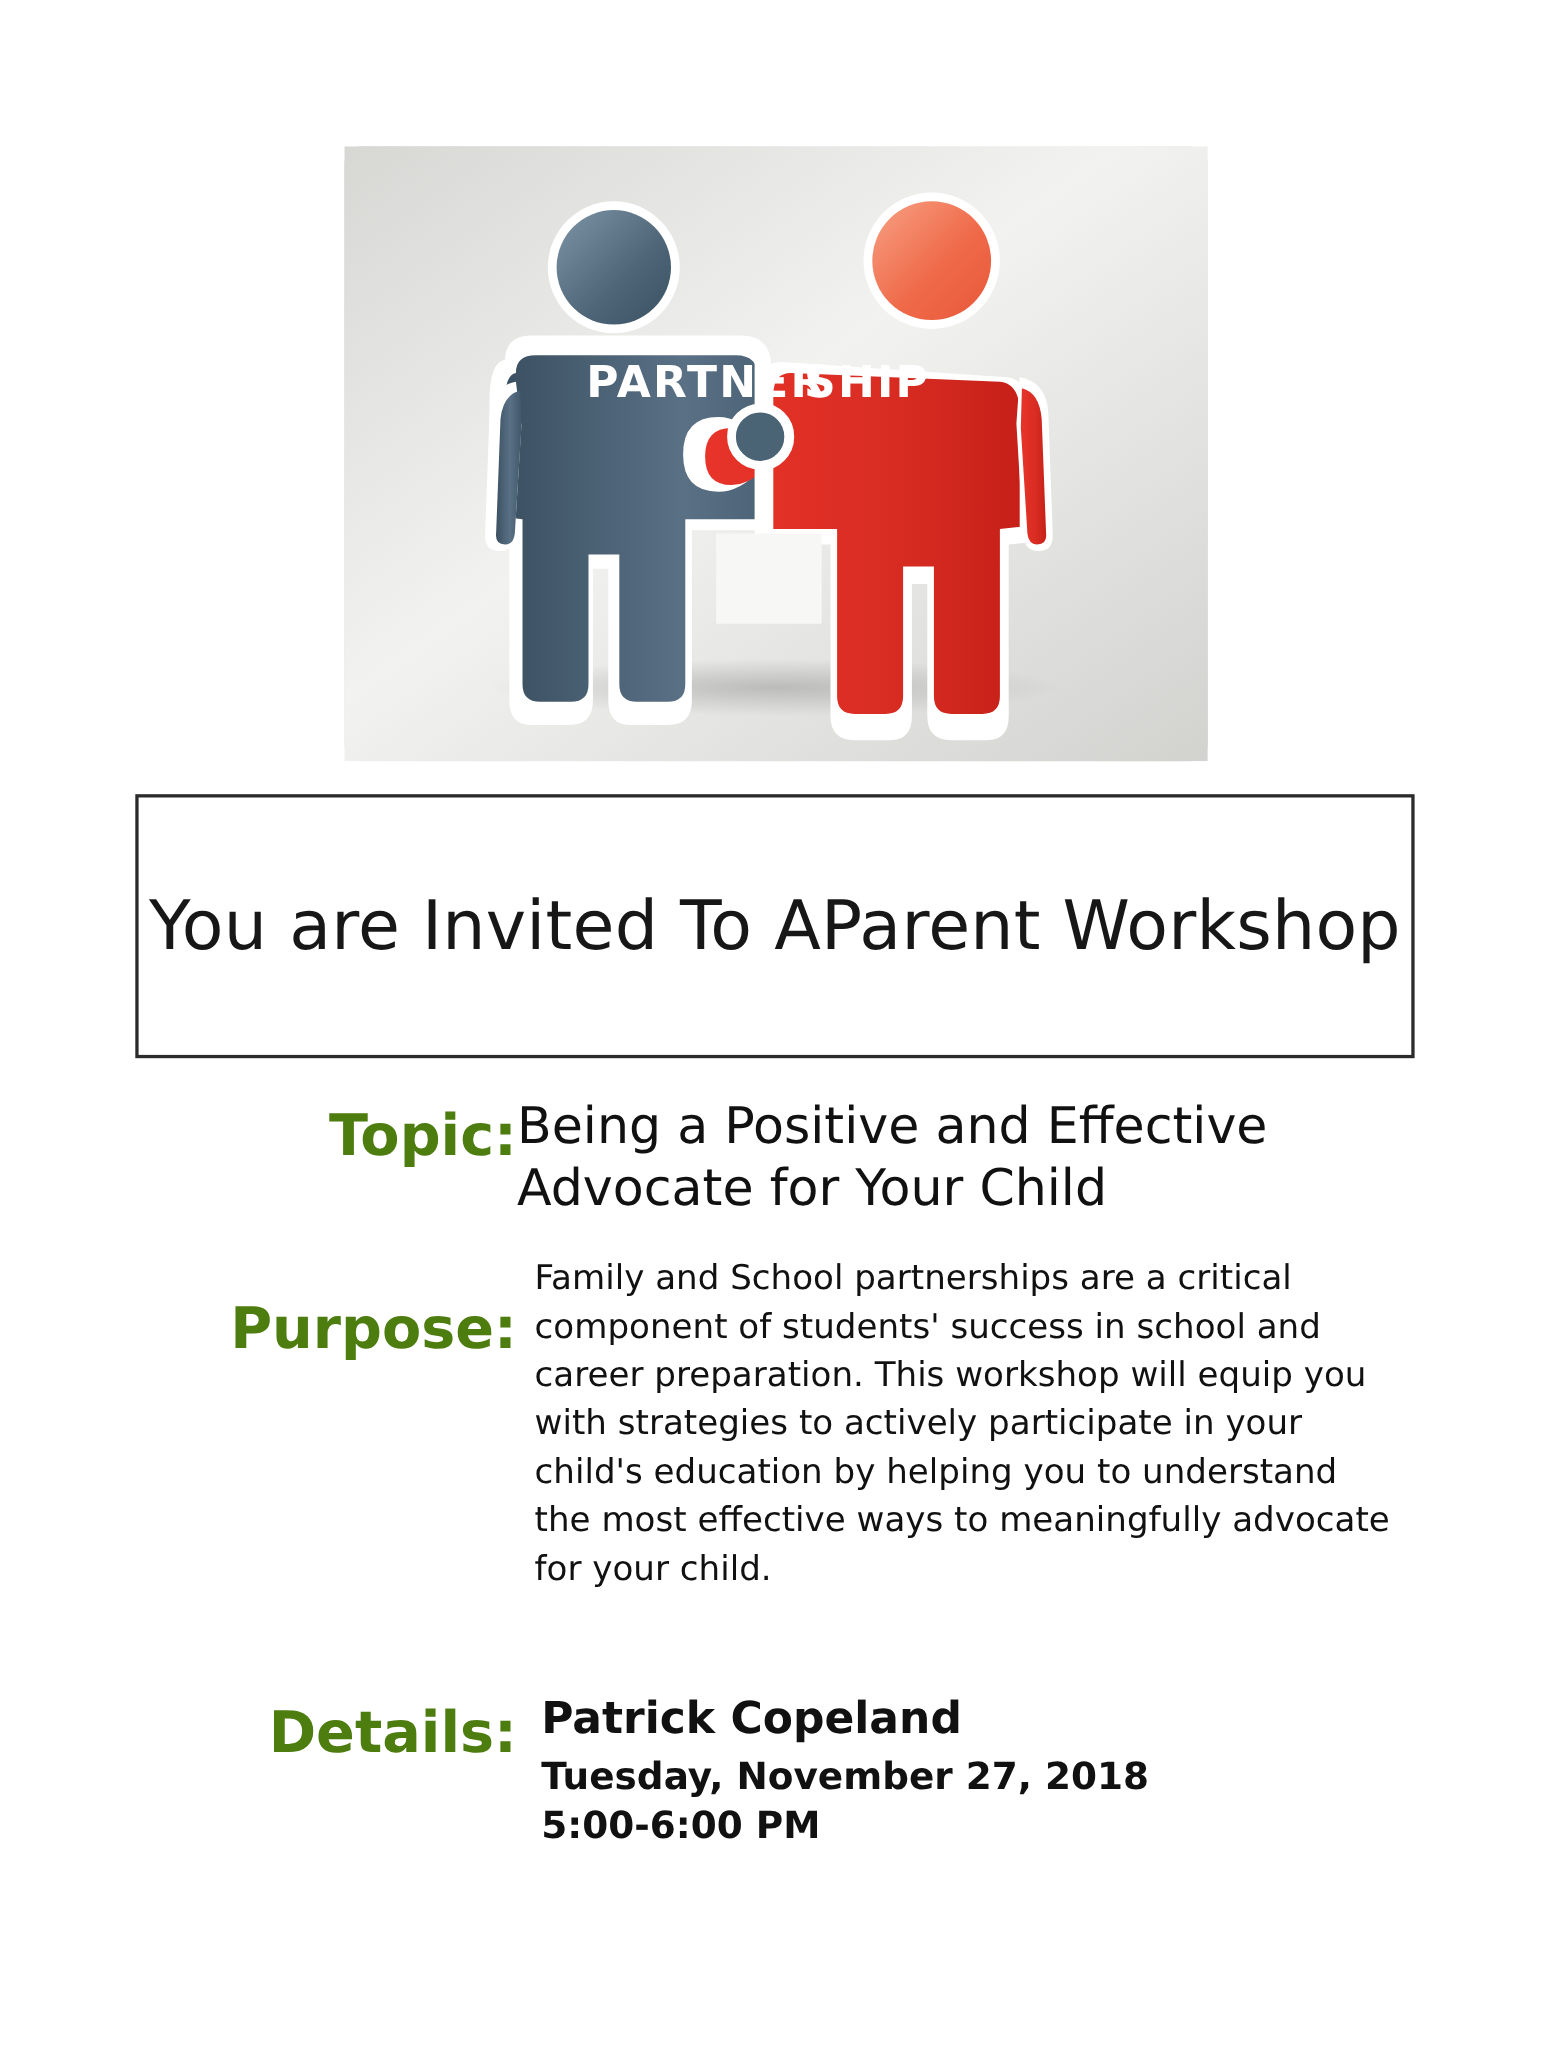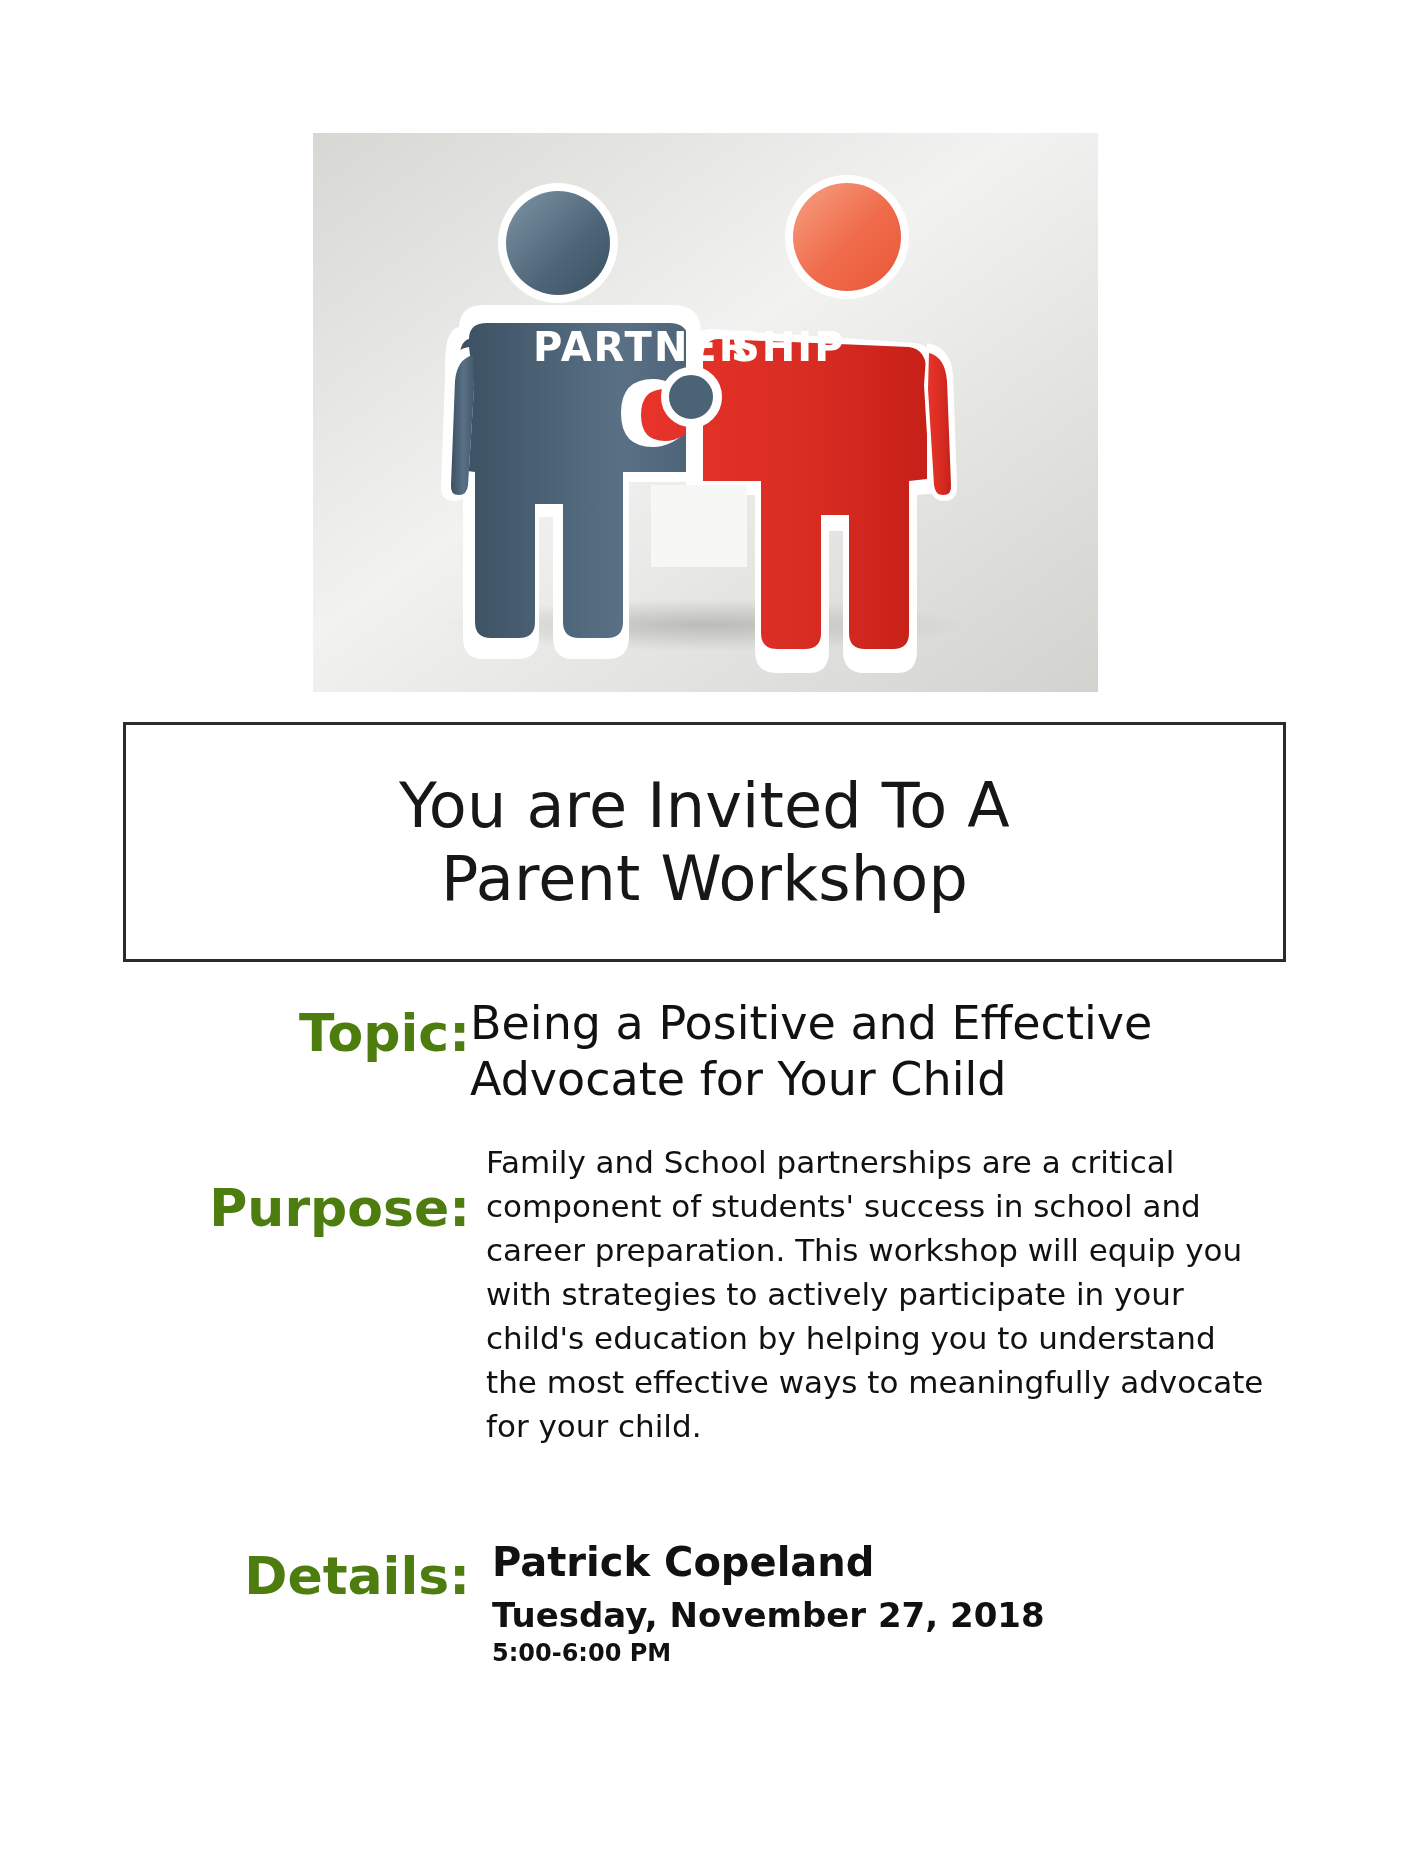--- a/index.html
+++ b/index.html
@@ -42,21 +42,20 @@
   
   .title-box {
     position: absolute;
     left: 123px;
     top: 722px;
     width: 1163px;
     height: 240px;
     border: 3px solid #2b2b2b;
     box-sizing: border-box;
     display: flex;
-    flex-direction: column;
     align-items: center;
     justify-content: center;
   }
   .title-line {
     font-size: 62px;
     line-height: 1.18;
     font-weight: 400;
     color: #171717;
     letter-spacing: 0.2px;
     white-space: nowrap;
@@ -120,21 +119,21 @@
     white-space: nowrap;
   }
   .details-date {
     font-size: 34px;
     font-weight: bold;
     line-height: 1.32;
     margin-top: 8px;
     white-space: nowrap;
   }
   .details-time {
-    font-size: 24px;
+    font-size: 34px;
     font-weight: bold;
     line-height: 1.32;
     white-space: nowrap;
   }
 
   .puzzle-text {
     font-family: "DejaVu Sans", sans-serif;
     font-weight: bold;
     fill: #ffffff;
     font-size: 40px;

